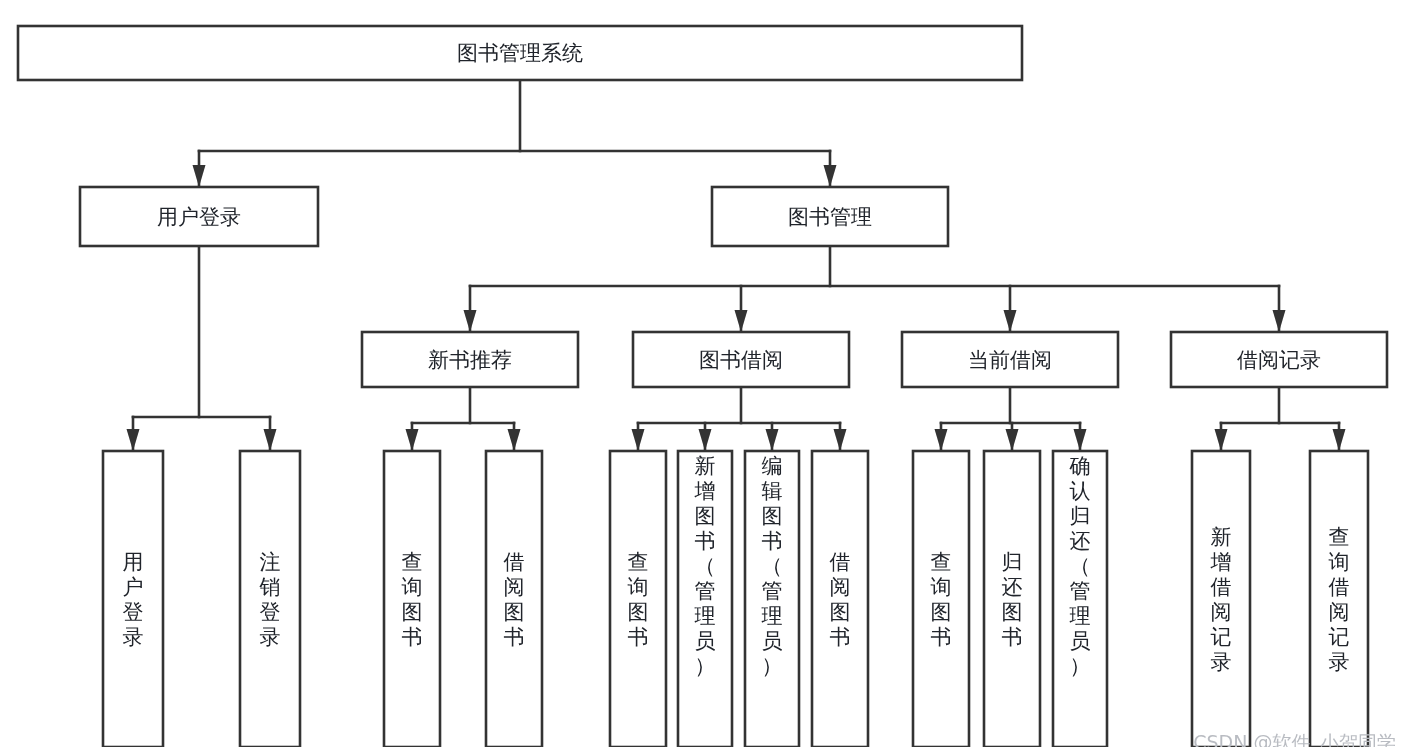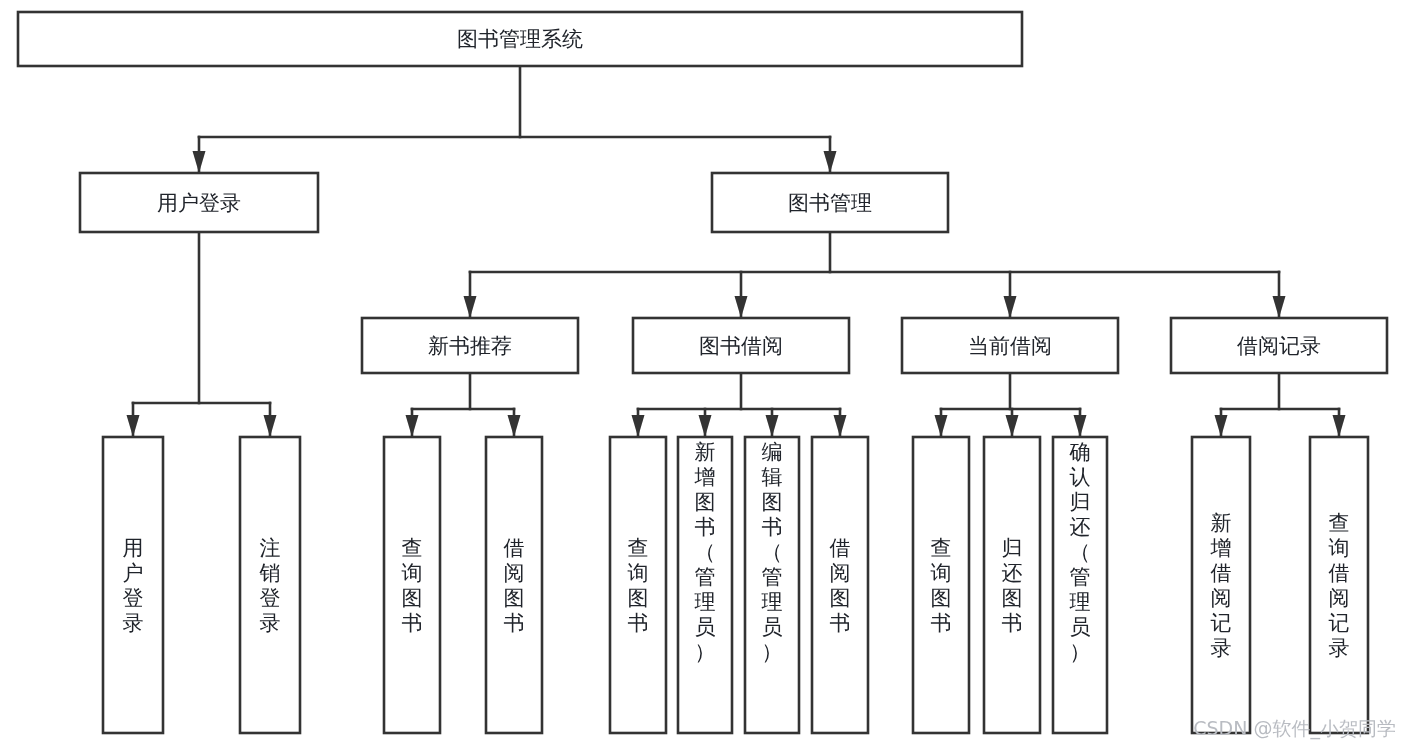--- a/index.html
+++ b/index.html
@@ -9,21 +9,21 @@
   }
   body {
     width: 1405px;
     height: 747px;
     position: relative;
     overflow: hidden;
     font-family: "DejaVu Sans", "Liberation Sans", sans-serif;
   }
   #diagram-root {
     position: absolute;
-    top: 0;
+    top: 14px;
     left: 0;
     width: 1405px;
     height: 629px;
   }
   svg.diagram-canvas {
     display: block;
     width: 1405px;
     height: 747px;
   }
   .node-box {

